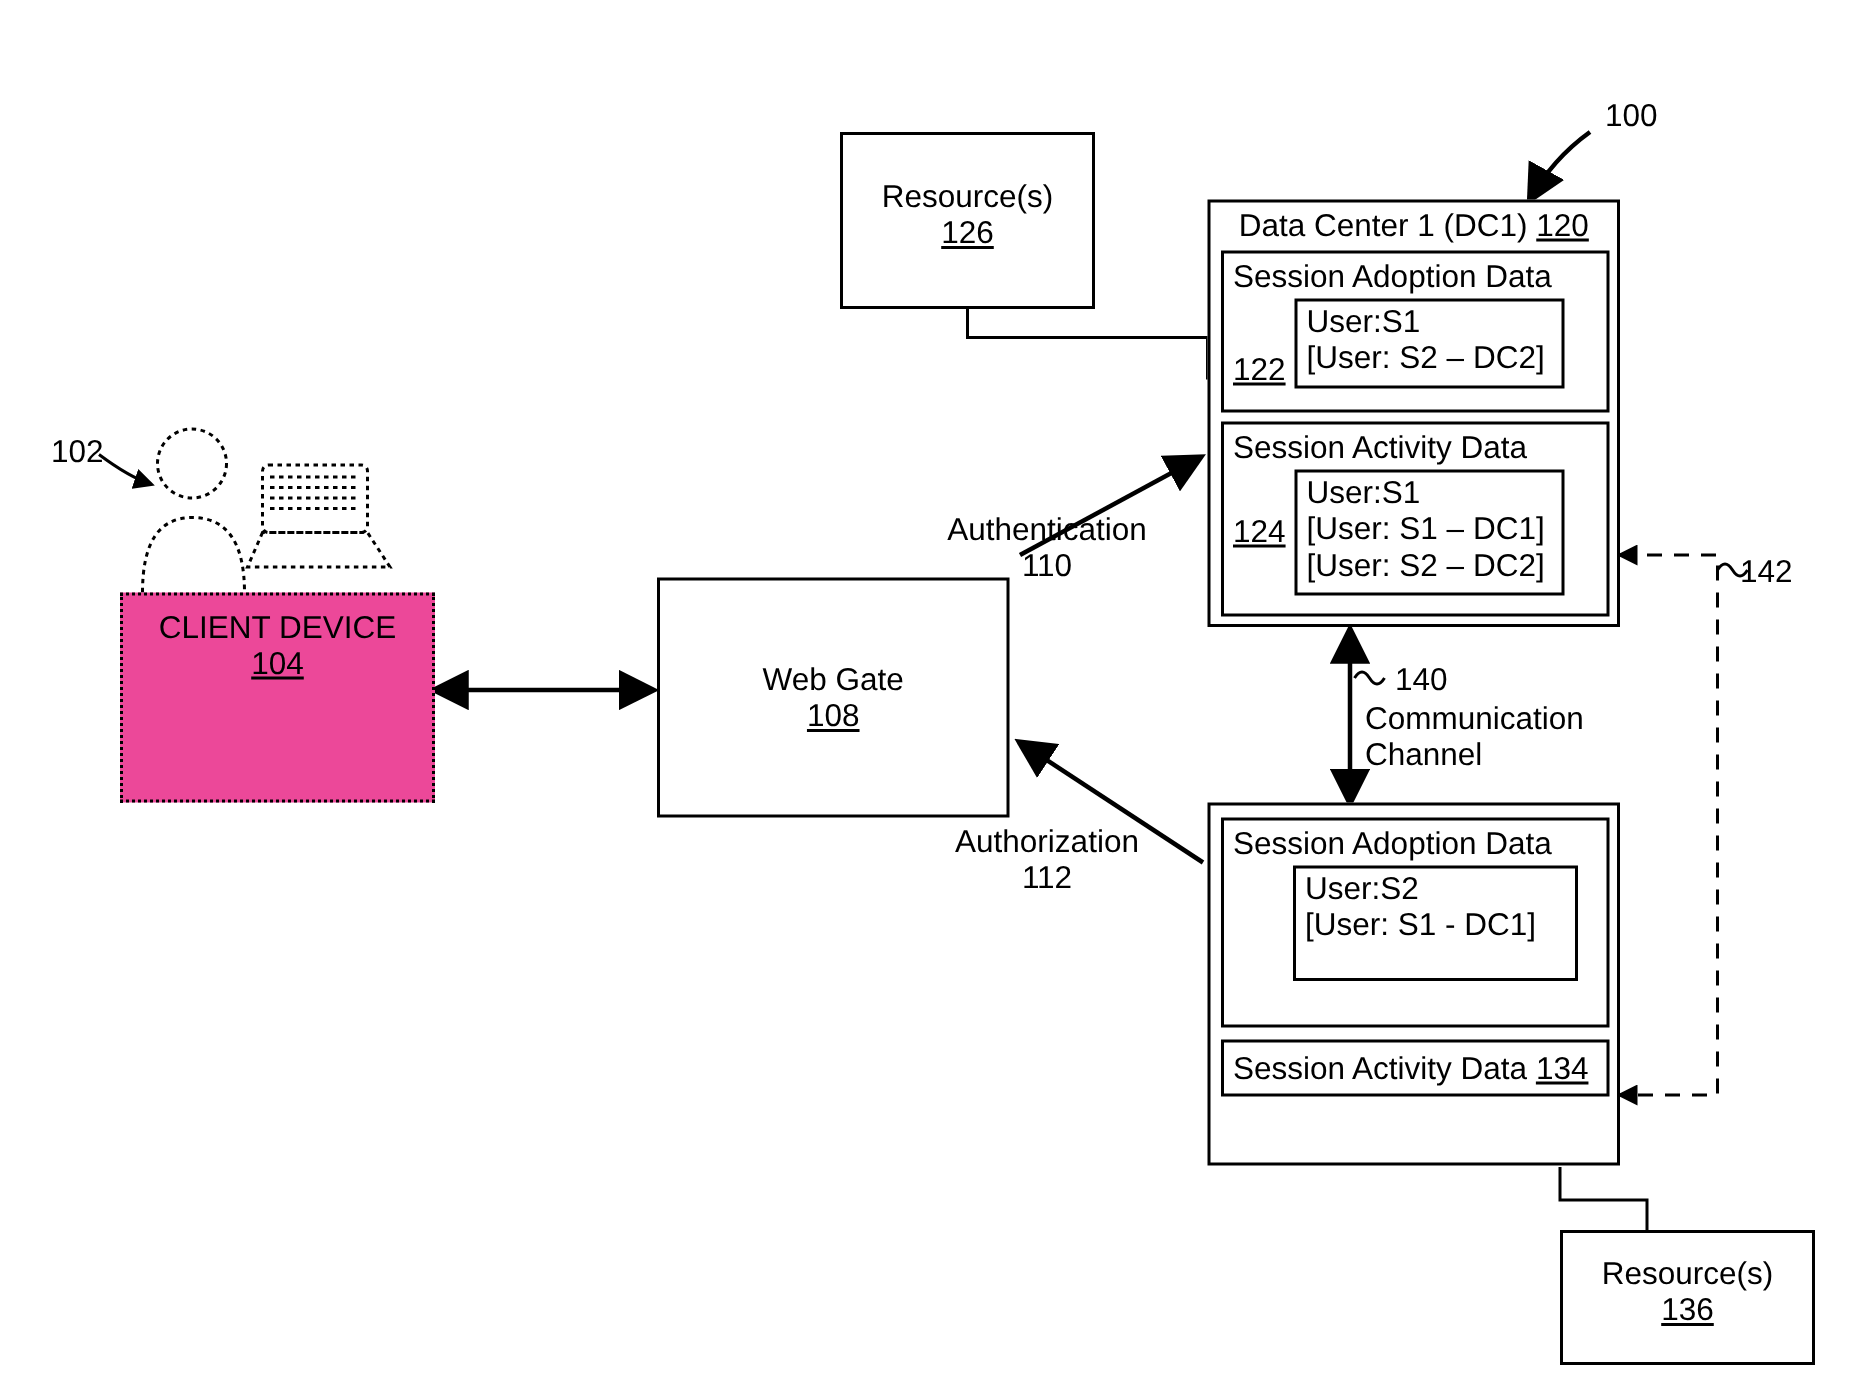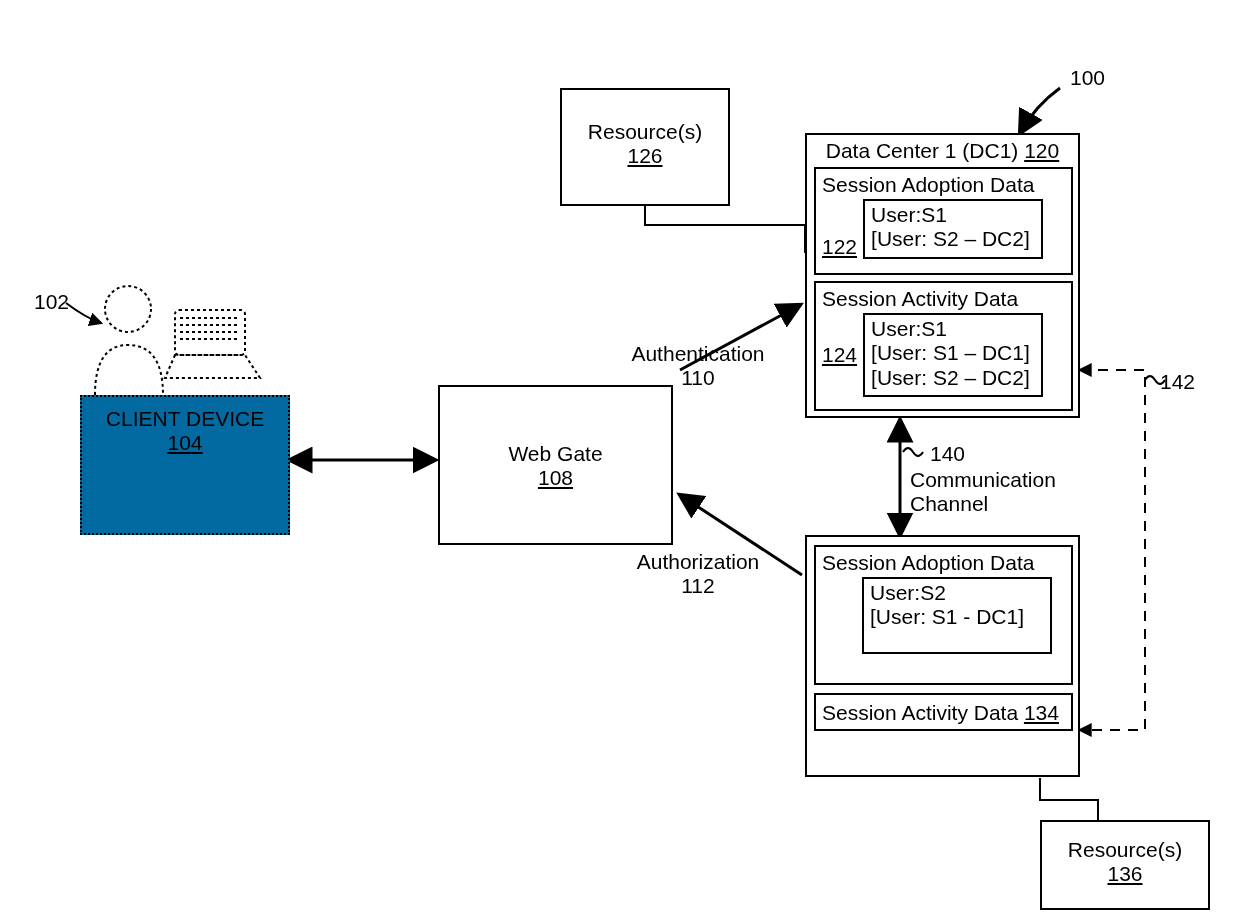--- a/index.html
+++ b/index.html
@@ -1,17 +1,17 @@
 <!DOCTYPE html>
 <html><head>
 <meta charset="utf-8">
 <style>
   html,body{margin:0;padding:0;width:1240px;height:918px;font-family:Arial,Helvetica,sans-serif;color:#000;background:#fff}
   .box{position:absolute;border:2px solid #000;background:#fff;box-sizing:border-box}
-  .dotbox{position:absolute;border:2px dotted #000;background:#0369a1;box-sizing:border-box}
+  .dotbox{position:absolute;border:2px dotted #000;background:#ec4899;box-sizing:border-box}
   .txt{font-size:21px;line-height:1.15}
   .center{text-align:center}
   .u{text-decoration:underline}
   svg{position:absolute;top:0;left:0}
 </style>
 </head>
 <body>
 
 <svg width="1240" height="918">
   <defs>

